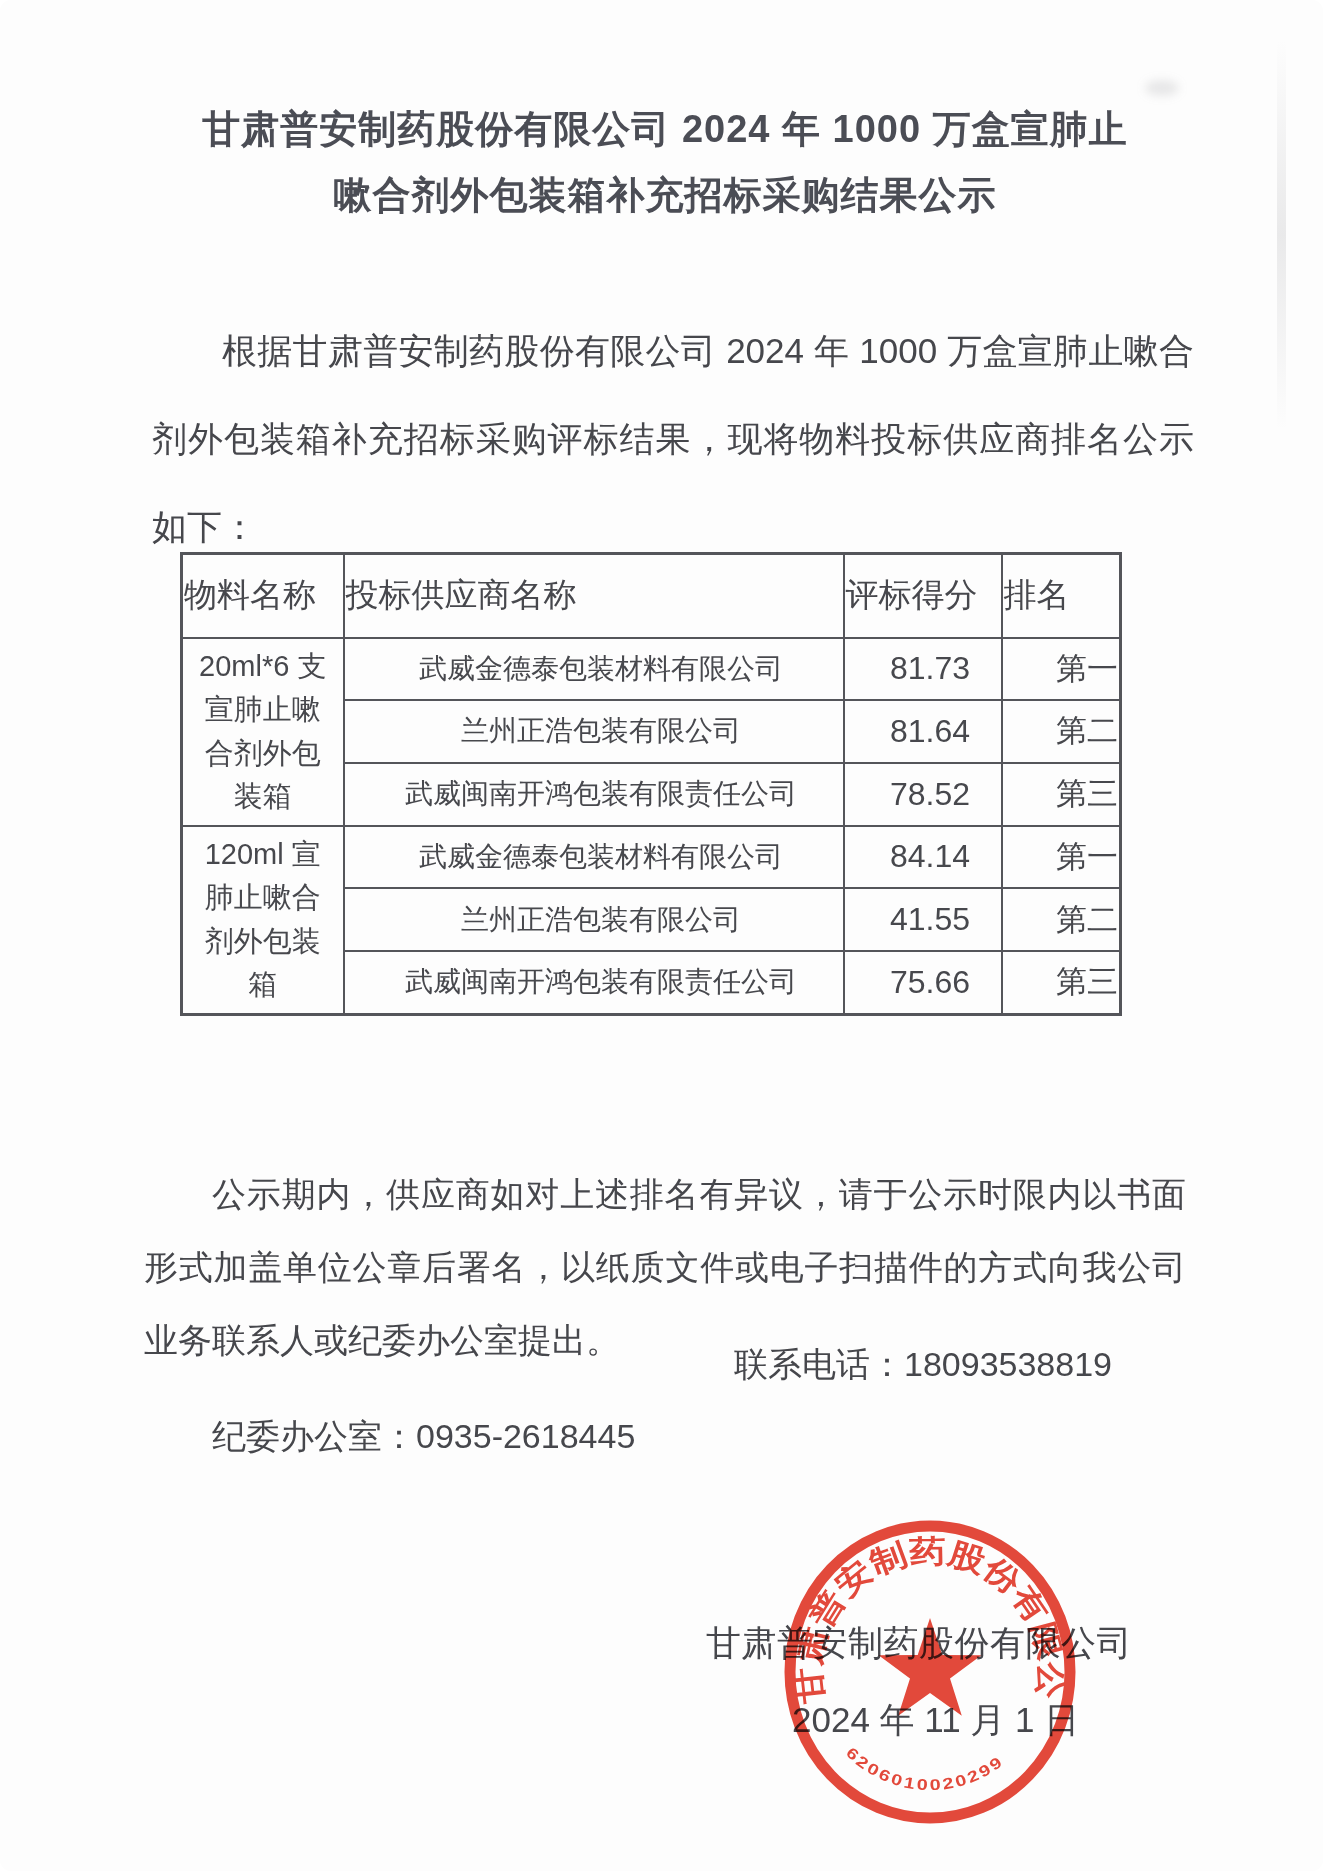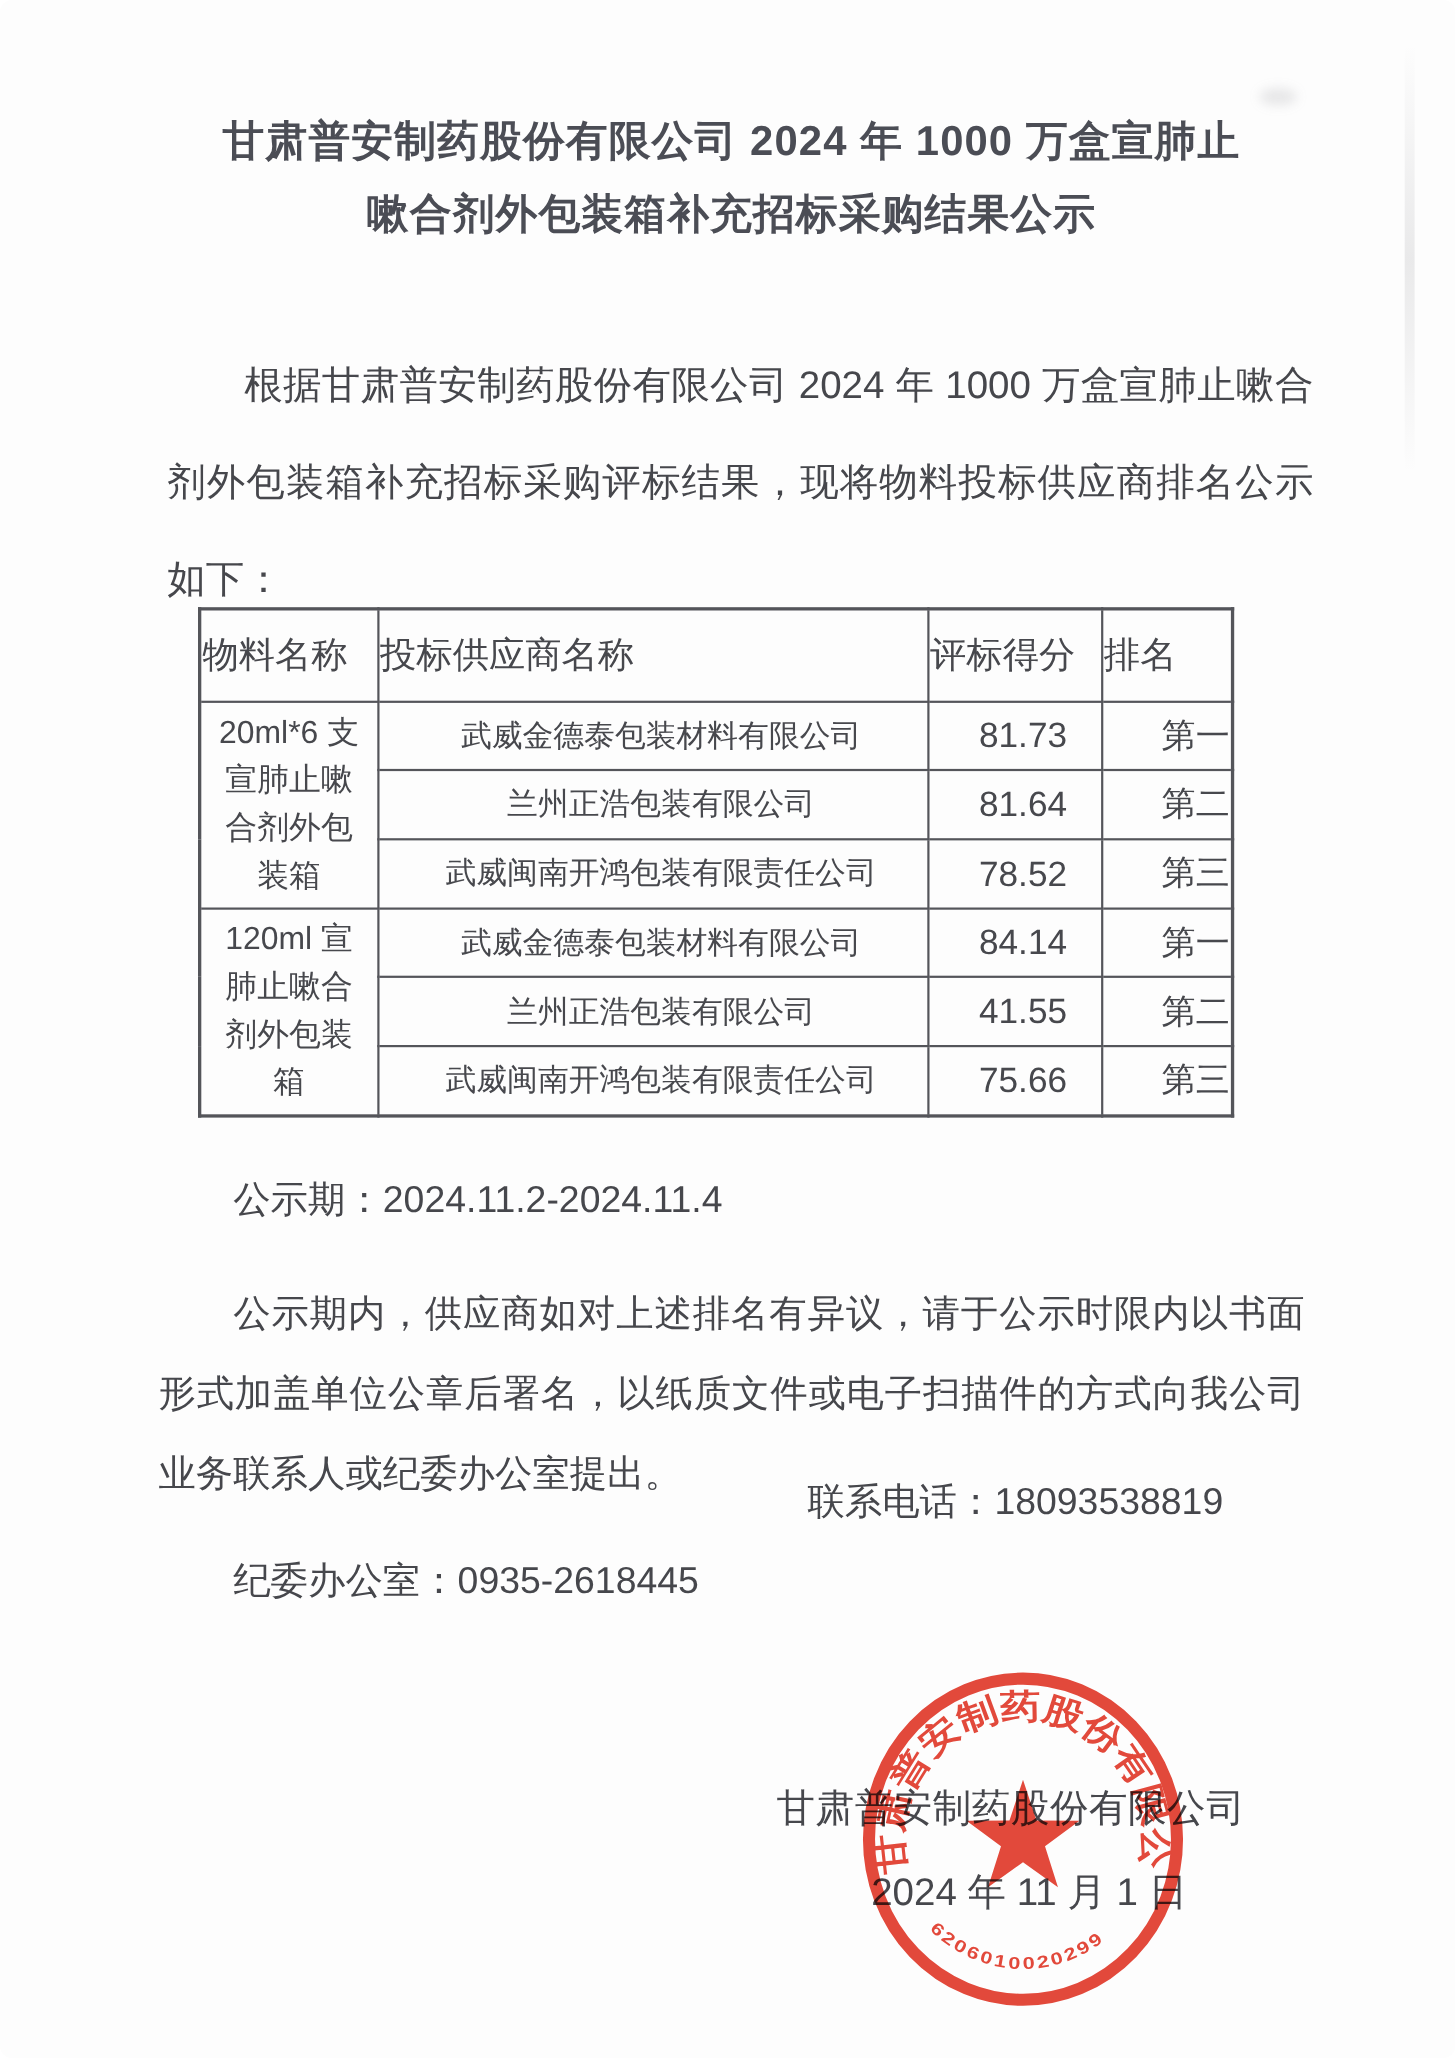--- a/index.html
+++ b/index.html
@@ -131,21 +131,20 @@
         <td class="rank">第二</td>
       </tr>
       <tr>
         <td class="supplier">武威闽南开鸿包装有限责任公司</td>
         <td class="score">75.66</td>
         <td class="rank">第三</td>
       </tr>
     </tbody>
   </table>
 
-  <div class="bline period">公示期：2024.11.2-2024.11.4</div>
 
   <p class="bline objection">公示期内，供应商如对上述排名有异议，请于公示时限内以书面形式加盖单位公章后署名，以纸质文件或电子扫描件的方式向我公司业务联系人或纪委办公室提出。</p>
 
   <div class="bline contacts">
     <span class="phone">联系电话：18093538819</span>
   </div>
 
   <div class="bline office">纪委办公室：0935-2618445</div>
 
   <div class="signature">甘肃普安制药股份有限公司</div>

